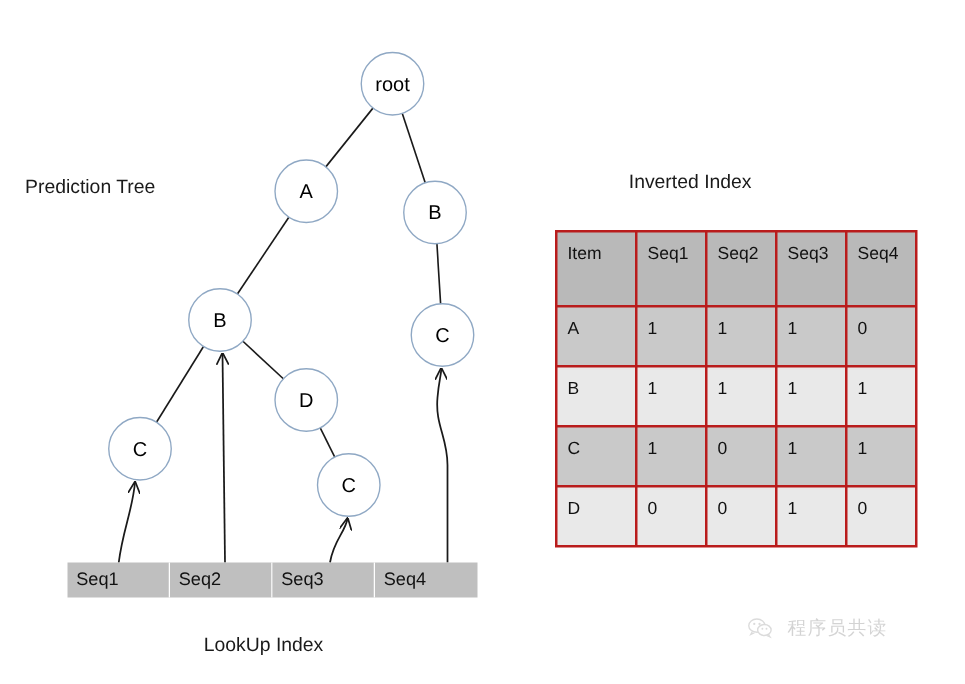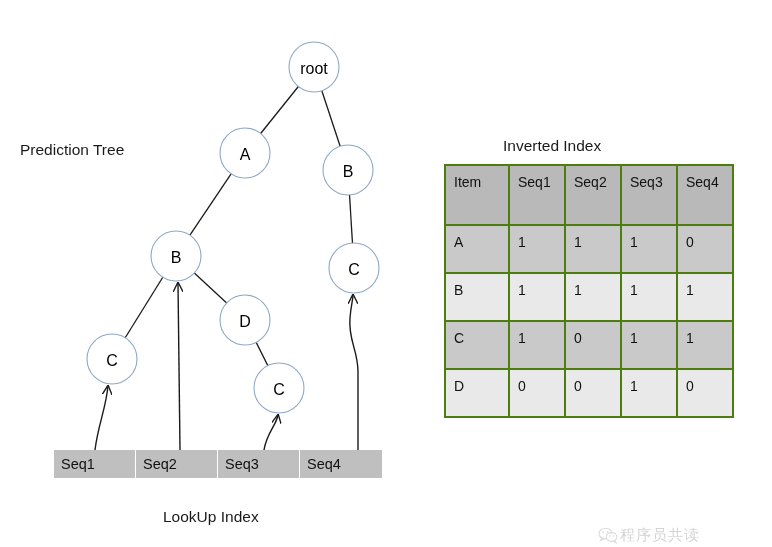--- a/index.html
+++ b/index.html
@@ -41,24 +41,24 @@
     white-space: nowrap;
   }
   #label-prediction-tree { left: 20px; top: 141px; }
   #label-inverted-index { left: 503px; top: 137px; }
   #label-lookup-table   { left: 163px; top: 508px; }
 
   
   #inverted-index-table {
     position: absolute;
     left: 444px;
-    top: 164px;
+    top: 184px;
     border-collapse: separate;
     border-spacing: 2px;
-    background: #4d7c0f;
+    background: #b91c1c;
     font-size: 14px;
   }
   #inverted-index-table th,
   #inverted-index-table td {
     width: 54px;
     height: 46px;
     padding: 0 0 0 8px;
     text-align: left;
     vertical-align: top;
     padding-top: 8px;
@@ -92,24 +92,24 @@
     box-sizing: border-box;
     font-size: 14.5px;
     color: #111111;
   }
   .lookup-cell:last-child { border-right: none; }
 
   
   #watermark {
     position: absolute;
     left: 598px;
-    top: 526px;
+    top: 493px;
     display: flex;
     align-items: center;
-    gap: 2px;
+    gap: 12px;
     opacity: 0.42;
     text-align: right;
   }
   #watermark .wm-text {
     font-family: "DejaVu Sans", sans-serif;
     font-size: 15px;
     color: #999999;
     letter-spacing: 1px;
   }
 </style>

